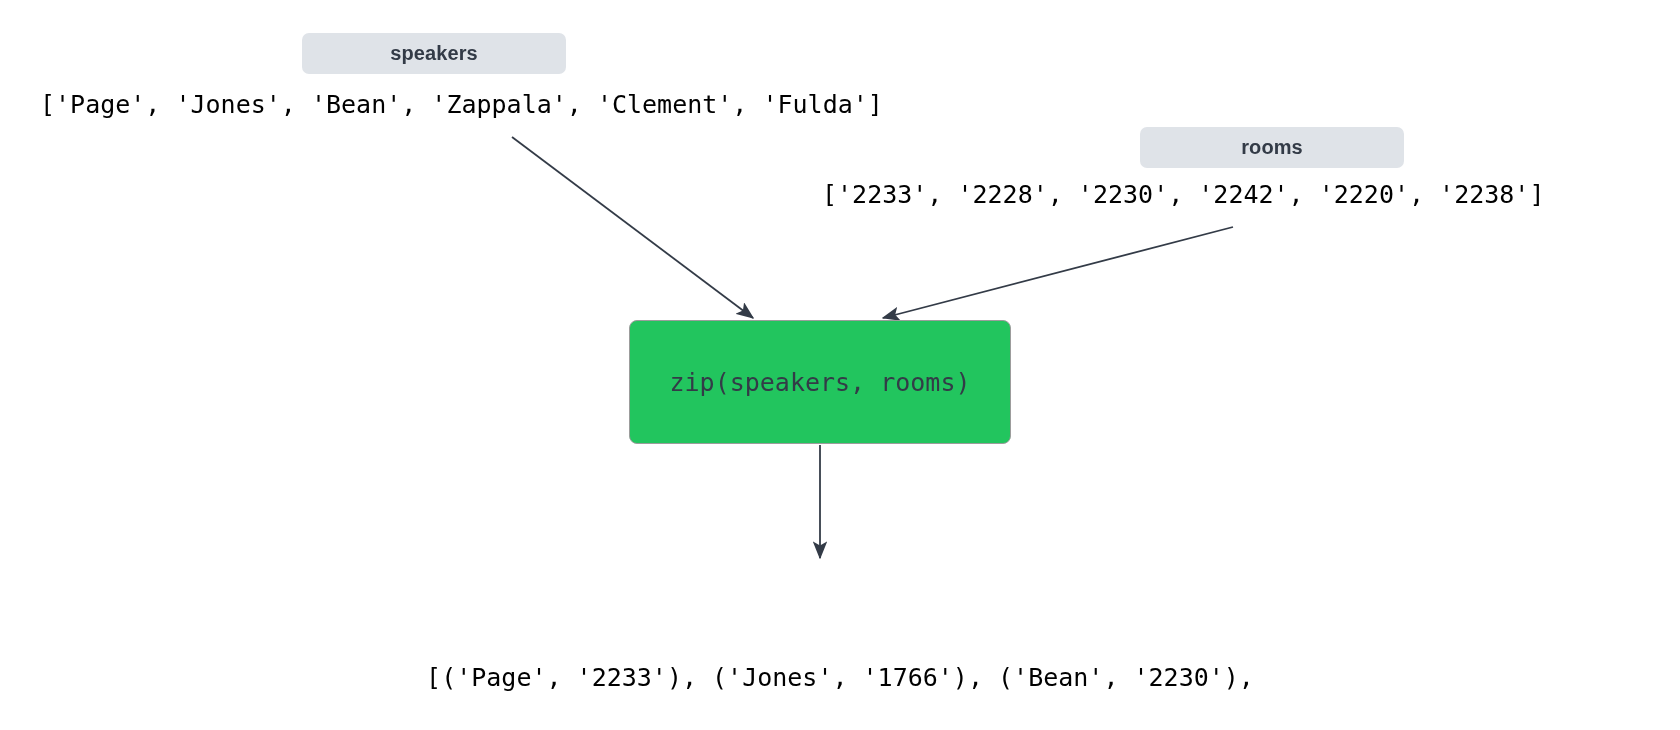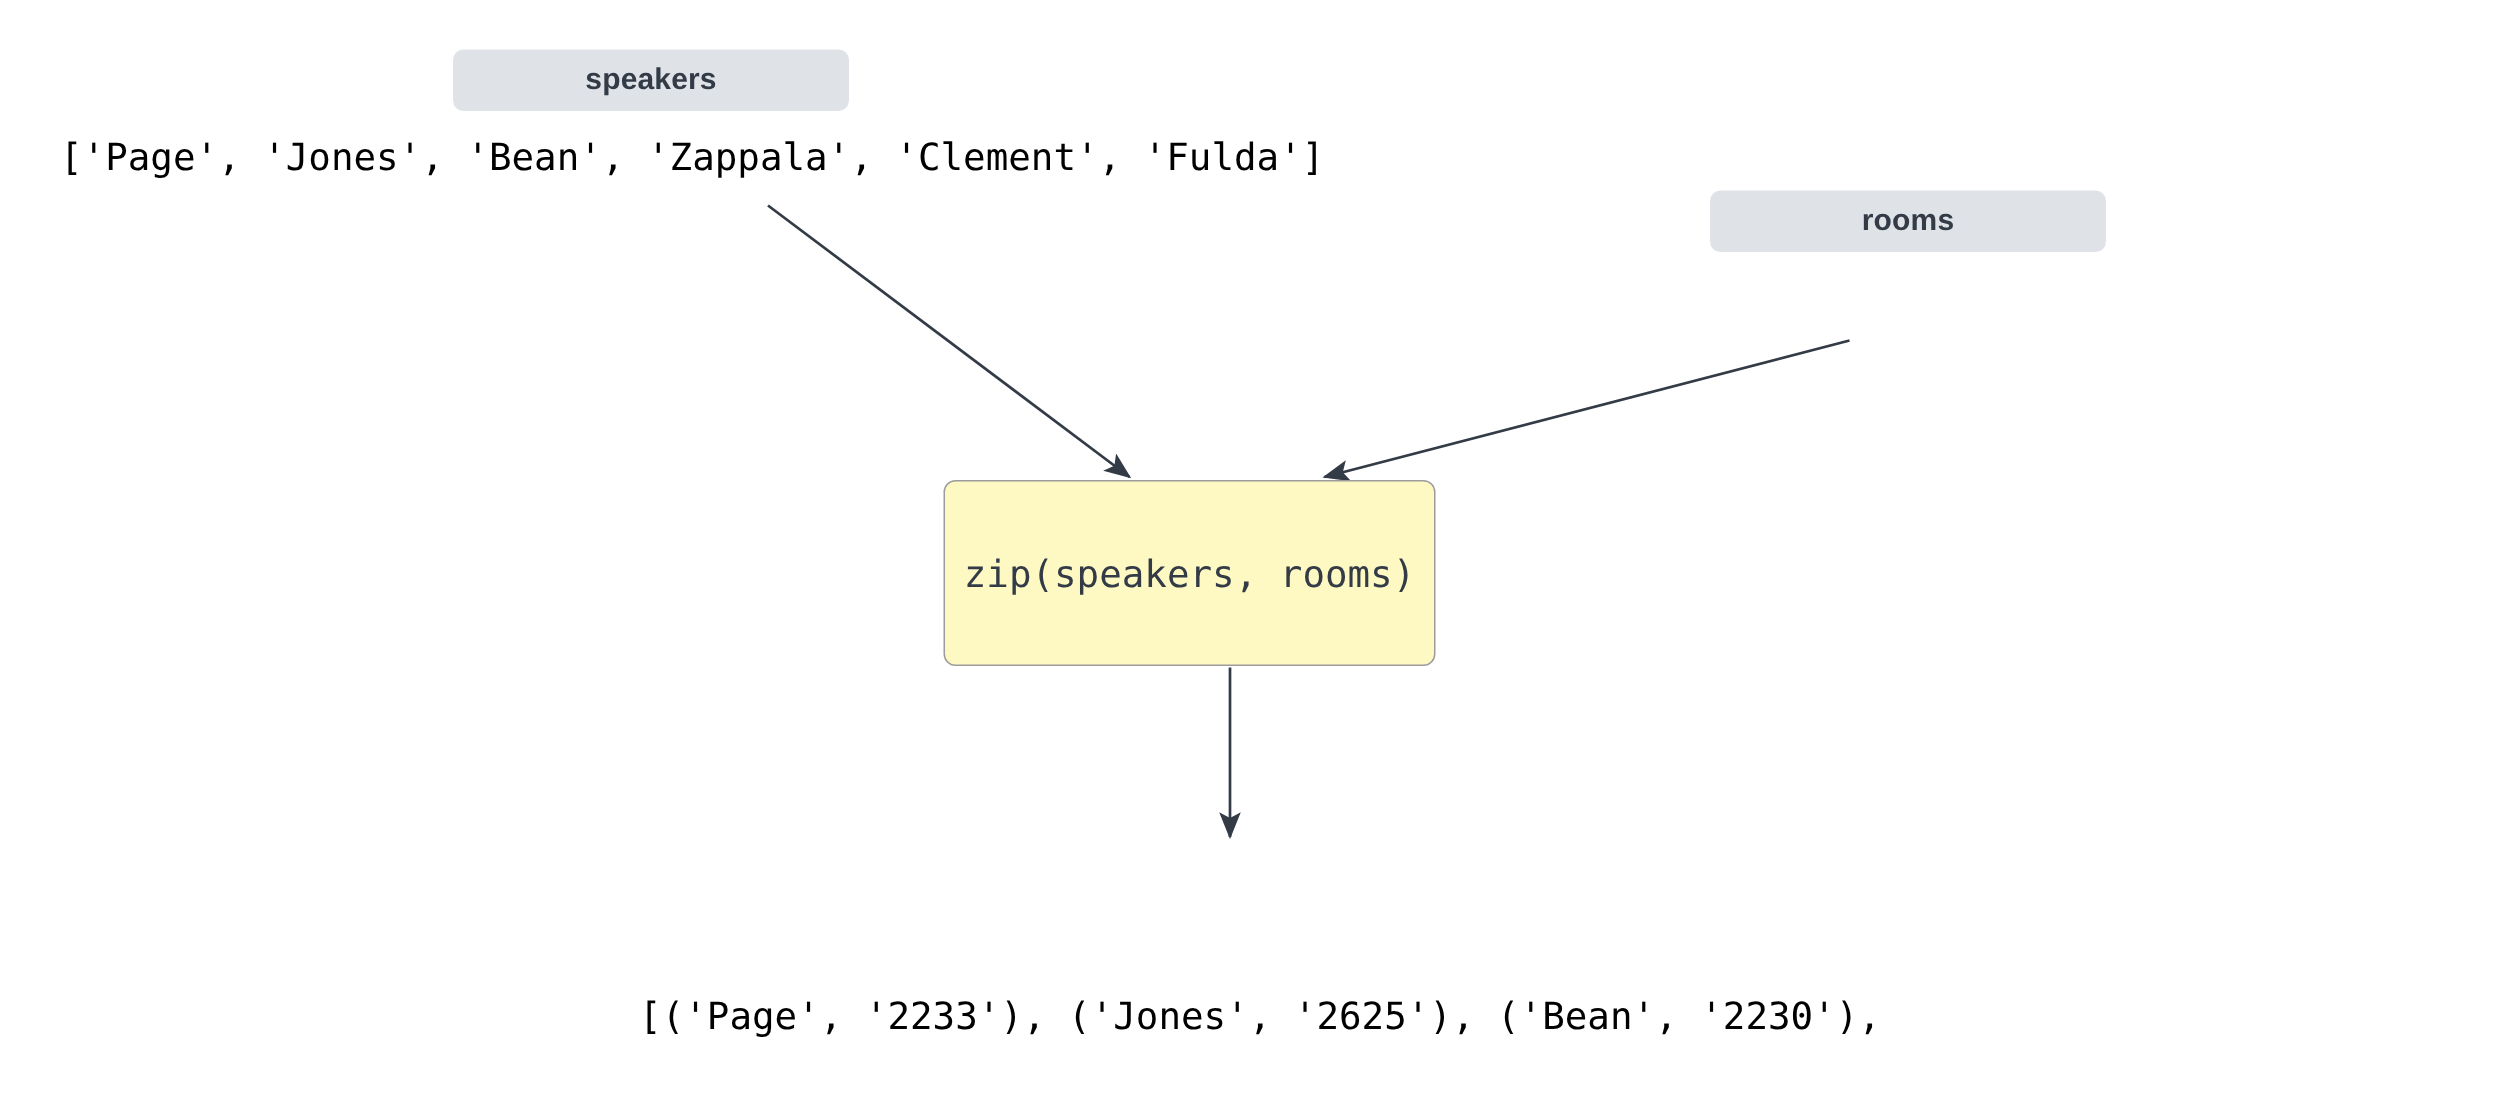--- a/index.html
+++ b/index.html
@@ -81,23 +81,23 @@
     line-height: 36px;
     text-align: center;
     width: 1000px;
   }
 
   
   #zip-box {
     position: absolute;
     left: 629px;
     top: 320px;
-    width: 328px;
+    width: 382px;
     height: 124px;
-    background: #fef9c3;
+    background: #22c55e;
     border: 1.6px solid #9c9c9c;
     border-radius: 8px;
     box-sizing: border-box;
     display: flex;
     align-items: center;
     justify-content: center;
   }
   #zip-box .code-inline {
     font-family: "DejaVu Sans Mono", "Liberation Mono", monospace;
     font-size: 25px;
@@ -123,23 +123,24 @@
 
     <line x1="820" y1="445" x2="820" y2="558" stroke="#333b47" stroke-width="1.8" marker-end="url(#arrowhead)"></line>
   </svg>
 
   <div class="pill" id="pill-speakers">speakers</div>
 
   <div class="code" id="list-speakers">['Page', 'Jones', 'Bean', 'Zappala', 'Clement', 'Fulda']</div>
 
   <div class="pill" id="pill-rooms">rooms</div>
 
+  <div class="code" id="list-rooms">['2233', '2228', '2230', '2242', '2220', '2238']</div>
 
   <div id="zip-box">
     <span class="code-inline">zip(speakers, rooms)</span>
   </div>
 
   <div class="code" id="output-list">
-    <div>[('Page', '2233'), ('Jones', '2625'), ('Bean', '2230'),</div>
+    <div>[('Page', '2233'), ('Jones', '1766'), ('Bean', '2230'),</div>
     
   </div>
 
 </div>
 
 </body></html>

